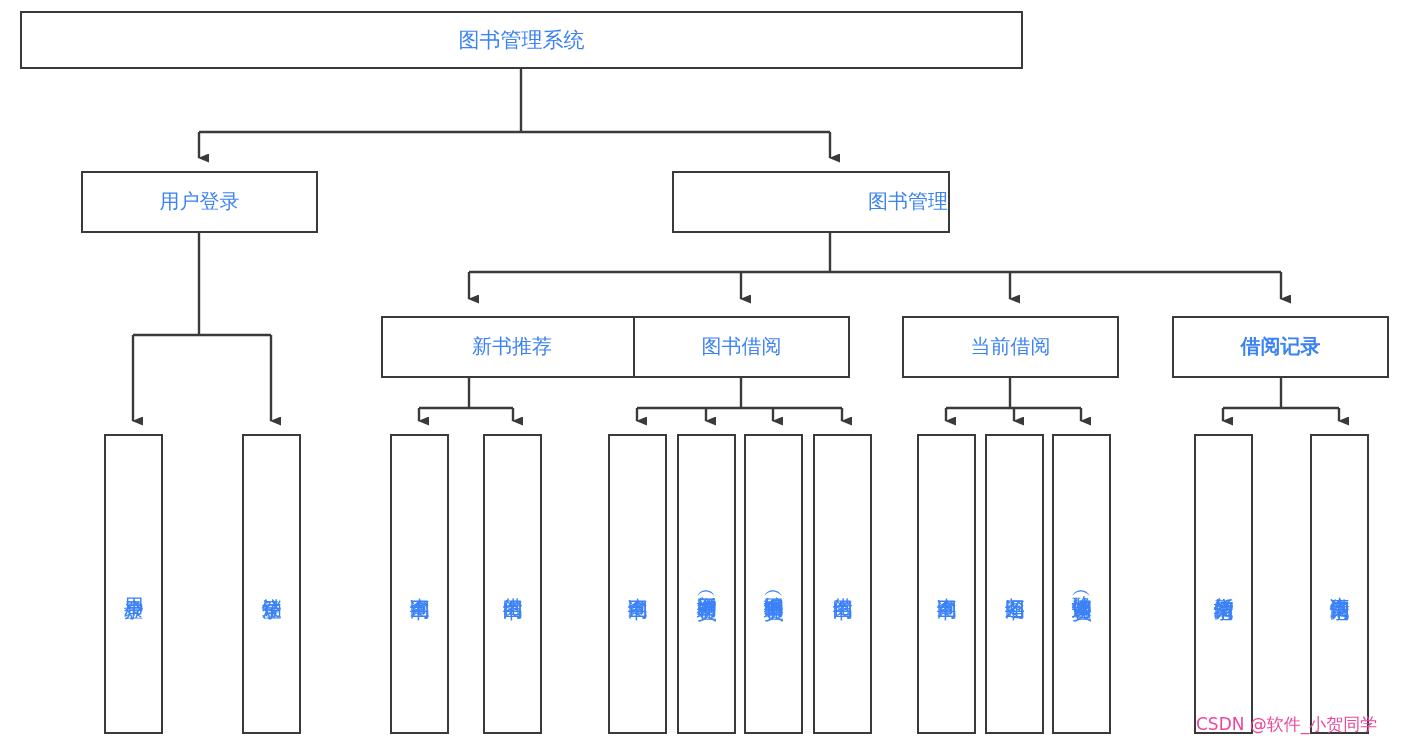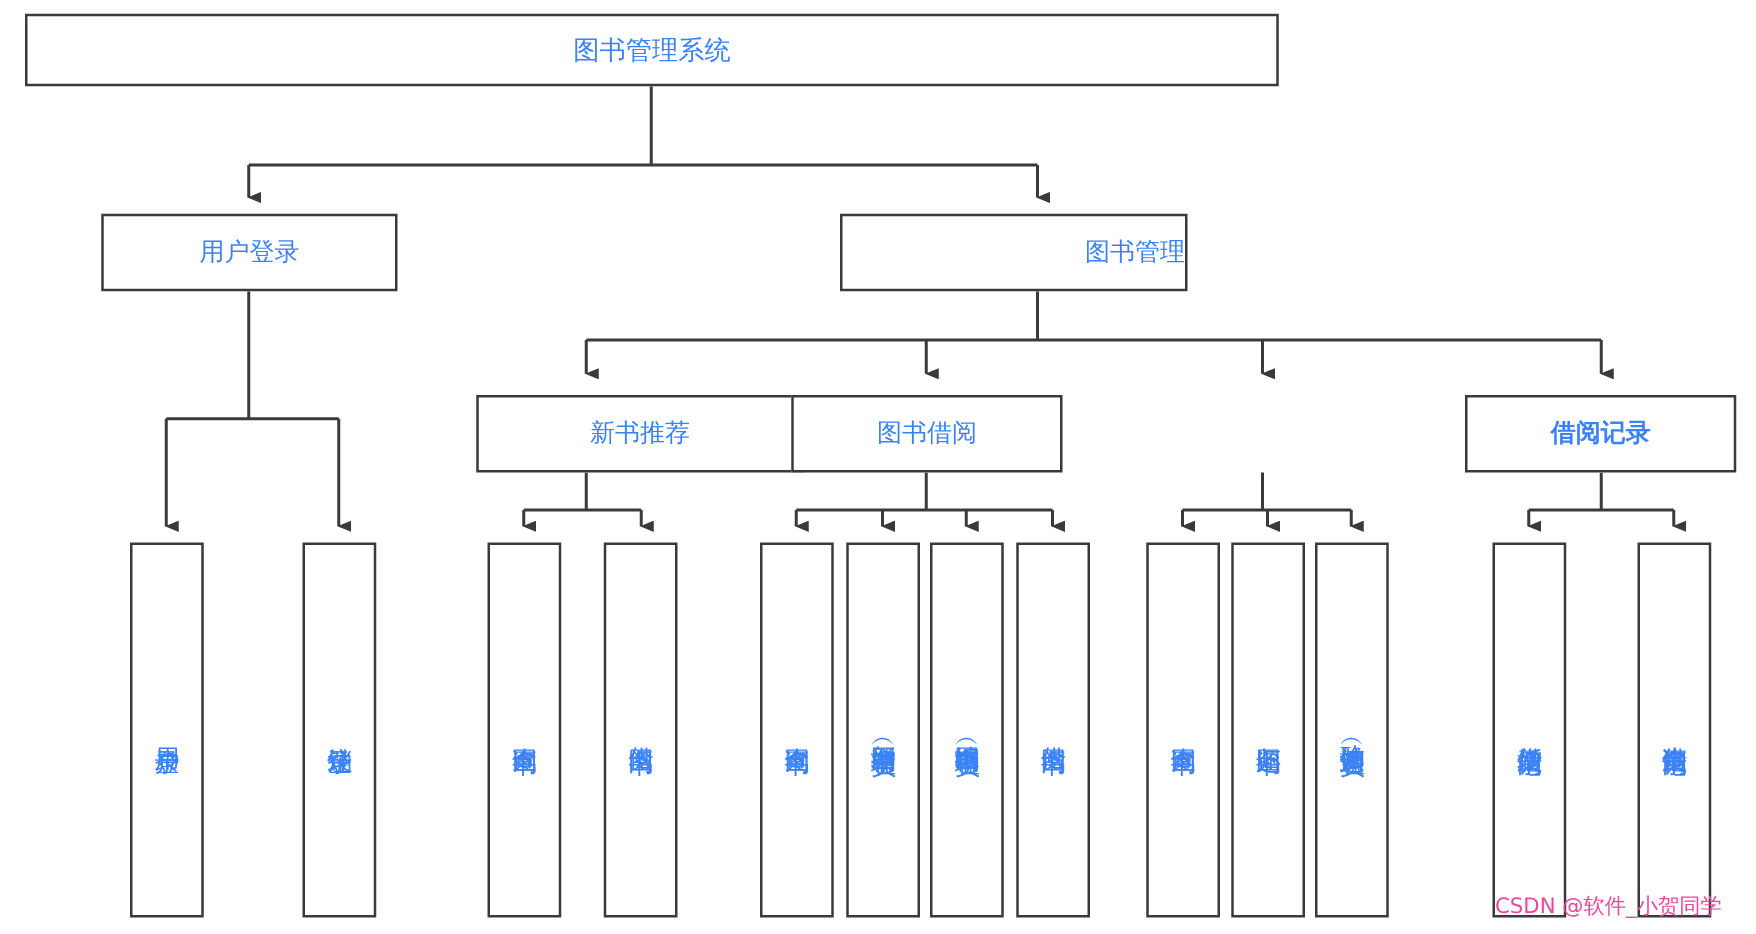--- a/index.html
+++ b/index.html
@@ -132,20 +132,23 @@
   <div class="node lvl2" style="left:672px; top:171px; width:278px; height:62px;justify-content:flex-end;">
     <span>图书管理</span>
   </div>
 
   <div class="node lvl3" style="left:361px; top:316px; width:262px; height:62px;margin-left:20px;">
     <span>新书推荐</span>
   </div>
   <div class="node lvl3" style="left:633px; top:316px; width:217px; height:62px;">
     <span>图书借阅</span>
   </div>
+  <div class="node lvl3" style="left:902px; top:316px; width:217px; height:62px;">
+    <span>当前借阅</span>
+  </div>
   <div class="node lvl3" style="left:1172px; top:316px; width:217px; height:62px;font-weight:bold;">
     <span>借阅记录</span>
   </div>
 
   <div class="node leaf" style="left:104px; top:434px; width:59px; height:300px;">
     <span>用户登录</span>
   </div>
   <div class="node leaf" style="left:242px; top:434px; width:59px; height:300px;">
     <span>注销登录</span>
   </div>

